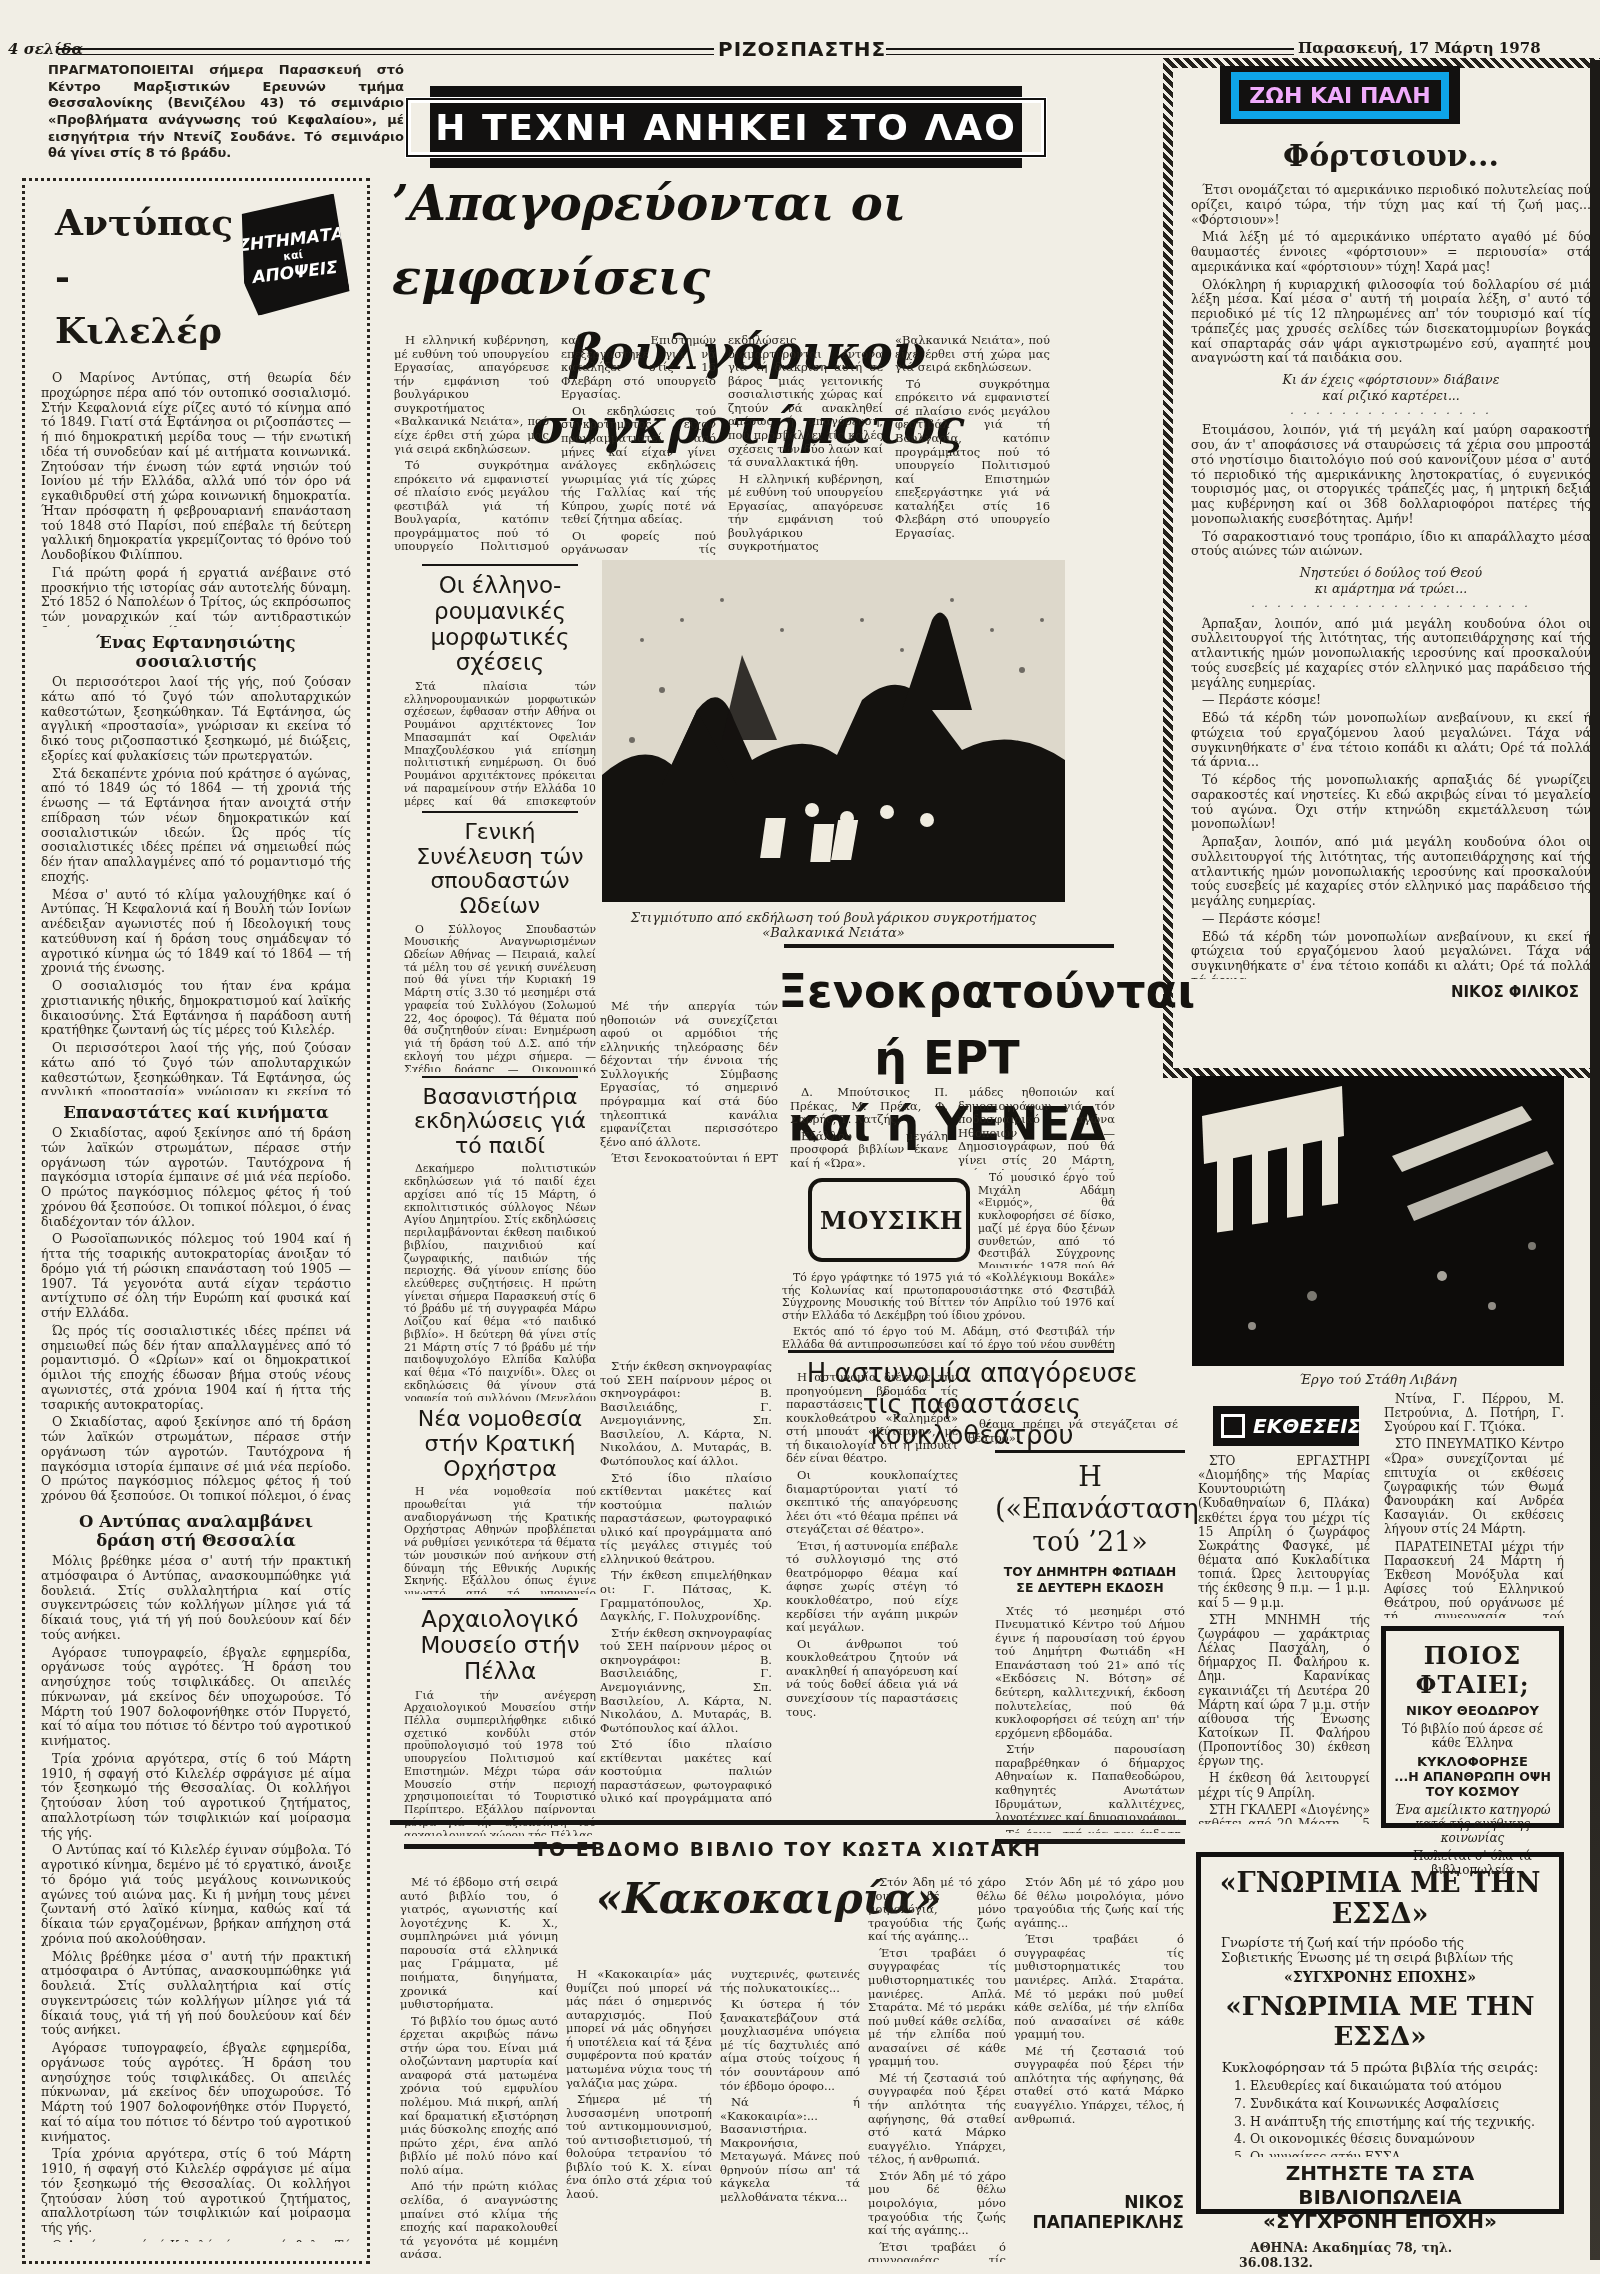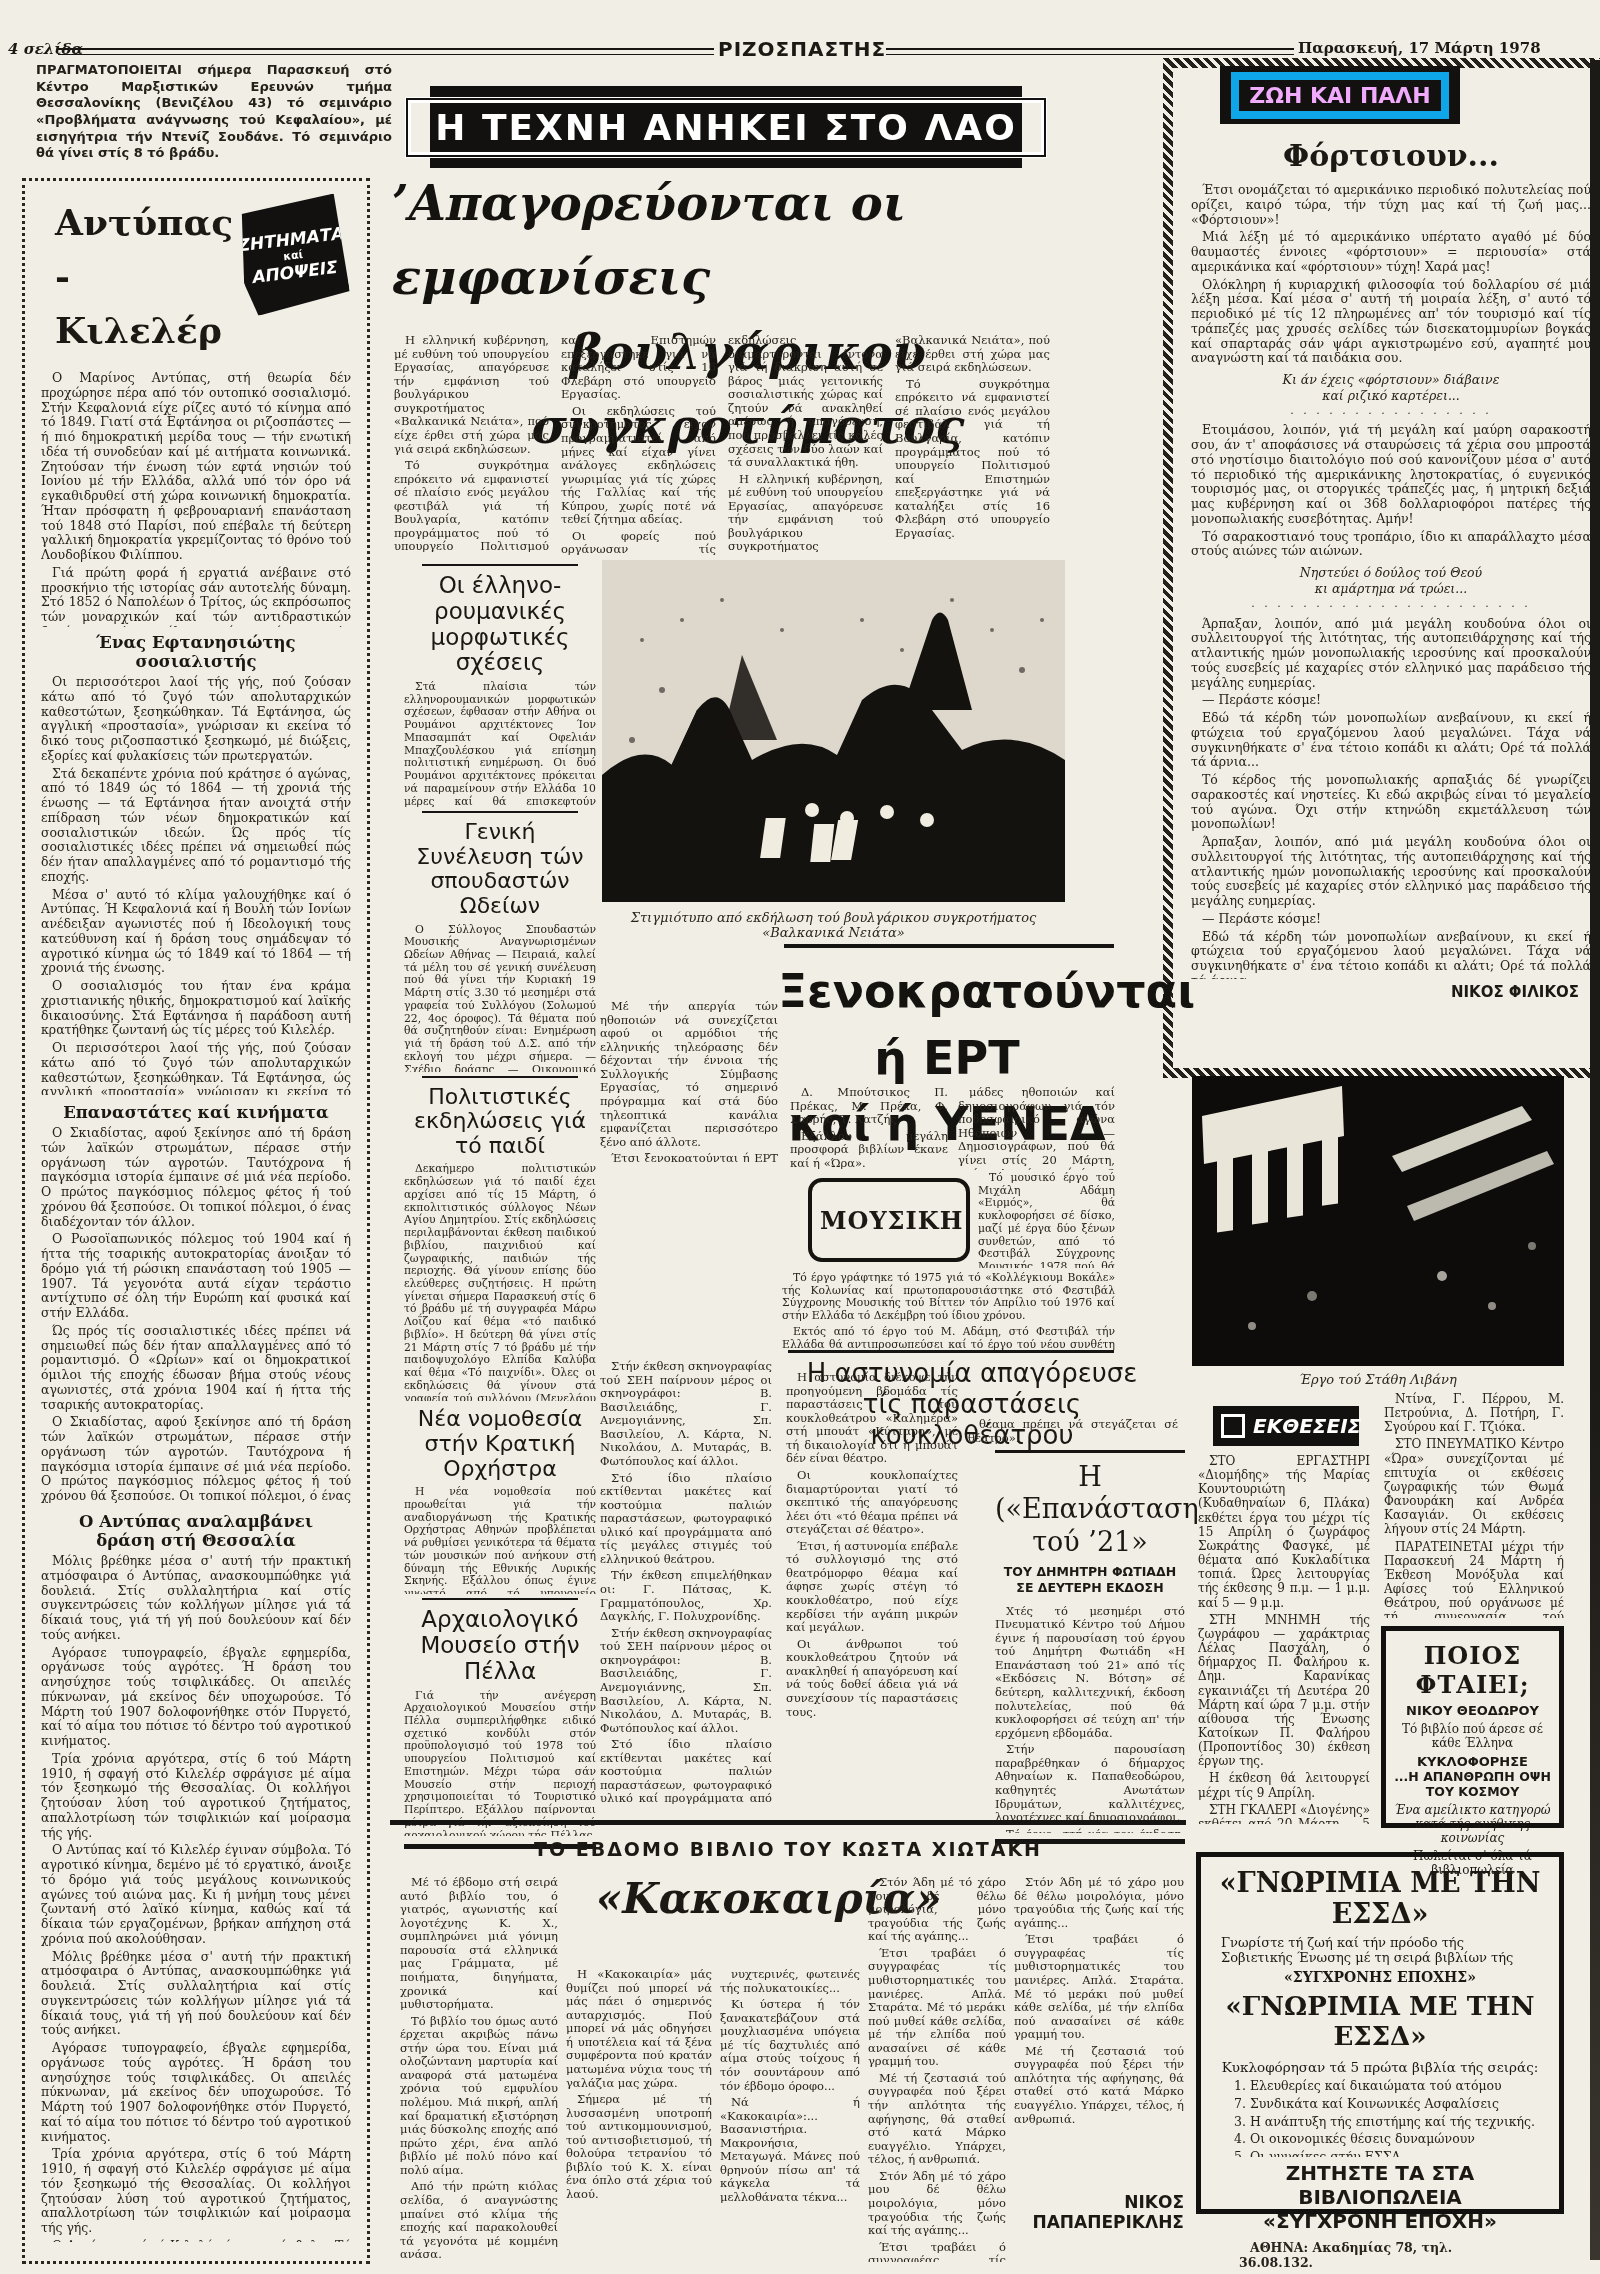--- a/index.html
+++ b/index.html
@@ -27,21 +27,21 @@
 <body>
 
 <div class="page">
 
   <div class="abs rule2" style="left:58px;top:48px;width:656px;"></div>
   <div class="abs rule2" style="left:886px;top:48px;width:408px;"></div>
   <div class="abs" style="left:8px;top:40px;font-size:15px;font-weight:bold;font-style:italic;">4 σελίδα</div>
   <div class="abs sans" style="left:718px;top:37px;width:166px;text-align:center;font-size:20px;font-weight:bold;letter-spacing:1px;">ΡΙΖΟΣΠΑΣΤΗΣ</div>
   <div class="abs" style="left:1298px;top:39px;font-size:15px;font-weight:bold;">Παρασκευή, 17 Μάρτη 1978</div>
 
-  <div class="abs sans" style="left:36px;top:62px;width:356px;font-size:13px;font-weight:bold;line-height:1.28;text-align:justify;color:#24201a;">ΠΡΑΓΜΑΤΟΠΟΙΕΙΤΑΙ σήμερα Παρασκευή στό Κέντρο Μαρξιστικών Ερευνών τμήμα Θεσσαλονίκης (Βενιζέλου 43) τό σεμινάριο «Προβλήματα ανάγνωσης τού Κεφαλαίου», μέ εισηγήτρια τήν Ντενίζ Σουδάνε. Τό σεμινάριο θά γίνει στίς 8 τό βράδυ.</div>
+  <div class="abs sans" style="left:48px;top:62px;width:356px;font-size:13px;font-weight:bold;line-height:1.28;text-align:justify;color:#24201a;">ΠΡΑΓΜΑΤΟΠΟΙΕΙΤΑΙ σήμερα Παρασκευή στό Κέντρο Μαρξιστικών Ερευνών τμήμα Θεσσαλονίκης (Βενιζέλου 43) τό σεμινάριο «Προβλήματα ανάγνωσης τού Κεφαλαίου», μέ εισηγήτρια τήν Ντενίζ Σουδάνε. Τό σεμινάριο θά γίνει στίς 8 τό βράδυ.</div>
 
   <div class="abs" style="left:430px;top:86px;width:592px;height:82px;background:#121110;display:flex;align-items:center;justify-content:center;">
     <span class="sans" style="border:3px solid #fff;box-shadow:0 0 0 2px #121110,0 0 0 3px #fff;padding:4px 24px;color:#fff;font-weight:bold;font-size:36px;letter-spacing:2px;white-space:nowrap;">Η ΤΕΧΝΗ ΑΝΗΚΕΙ ΣΤΟ ΛΑΟ</span>
   </div>
 
   <div class="abs hatch" style="left:1163px;top:58px;width:436px;height:1000px;">
     <div style="position:absolute;left:47px;top:-2px;width:240px;height:58px;background:#121110;display:flex;align-items:center;justify-content:center;">
       <span class="sans" style="border:8px solid #0ea5e9;padding:3px 10px;color:#f0abfc;font-weight:bold;font-size:22px;white-space:nowrap;">ΖΩΗ ΚΑΙ ΠΑΛΗ</span>
     </div>
     <div class="center" style="margin-top:70px;font-size:30px;font-weight:bold;">Φόρτσιουν...</div>
@@ -140,21 +140,21 @@
     <div class="sec-h" style="font-size:23px;">Οι έλληνο-ρουμανικές μορφωτικές σχέσεις</div>
     <div class="bt bt-sm" style="height:126px;margin-top:5px;">
         <p>Στά πλαίσια τών ελληνορουμανικών μορφωτικών σχέσεων, έφθασαν στήν Αθήνα οι Ρουμάνοι αρχιτέκτονες Ίον Μπασαμπάτ καί Οφελιάν Μπαχζουλέσκου γιά επίσημη πολιτιστική ενημέρωση. Οι δυό Ρουμάνοι αρχιτέκτονες πρόκειται νά παραμείνουν στήν Ελλάδα 10 μέρες καί θά επισκεφτούν ιστορικά αρχιτεκτονικά μνημεία καί αρχαιολογικούς χώρους.</p>
       </div>
     <div class="sec-rule"></div>
     <div class="sec-h" style="font-size:22px;">Γενική Συνέλευση τών σπουδαστών Ωδείων</div>
     <div class="bt bt-sm" style="height:148px;margin-top:5px;">
         <p>Ο Σύλλογος Σπουδαστών Μουσικής Αναγνωρισμένων Ωδείων Αθήνας — Πειραιά, καλεί τά μέλη του σέ γενική συνέλευση πού θά γίνει τήν Κυριακή 19 Μάρτη στίς 3.30 τό μεσημέρι στά γραφεία τού Συλλόγου (Σολωμού 22, 4ος όροφος). Τά θέματα πού θά συζητηθούν είναι: Ενημέρωση γιά τή δράση τού Δ.Σ. από τήν εκλογή του μέχρι σήμερα. — Σχέδιο δράσης — Οικονομικό πρόγραμμα.</p>
       </div>
     <div class="sec-rule"></div>
-    <div class="sec-h" style="font-size:22px;">Πολιτιστικές εκδηλώσεις γιά τό παιδί</div>
+    <div class="sec-h" style="font-size:22px;">Βασανιστήρια εκδηλώσεις γιά τό παιδί</div>
     <div class="bt bt-sm" style="height:238px;margin-top:5px;">
         <p>Δεκαήμερο πολιτιστικών εκδηλώσεων γιά τό παιδί έχει αρχίσει από τίς 15 Μάρτη, ό εκπολιτιστικός σύλλογος Νέων Αγίου Δημητρίου. Στίς εκδηλώσεις περιλαμβάνονται έκθεση παιδικού βιβλίου, παιχνιδιού καί ζωγραφικής, παιδιών τής περιοχής. Θά γίνουν επίσης δύο ελεύθερες συζητήσεις. Η πρώτη γίνεται σήμερα Παρασκευή στίς 6 τό βράδυ μέ τή συγγραφέα Μάρω Λοΐζου καί θέμα «τό παιδικό βιβλίο». Η δεύτερη θά γίνει στίς 21 Μάρτη στίς 7 τό βράδυ μέ τήν παιδοψυχολόγο Ελπίδα Καλύβα καί θέμα «Τό παιχνίδι». Όλες οι εκδηλώσεις θά γίνουν στά γραφεία τού συλλόγου (Μενελάου καί Σοφοκλέους 13, Άγιος Δημήτριος).</p>
       </div>
     <div class="sec-h" style="font-size:22px;margin-top:6px;">Νέα νομοθεσία στήν Κρατική Ορχήστρα</div>
     <div class="bt bt-sm" style="height:108px;margin-top:5px;">
         <p>Η νέα νομοθεσία πού προωθείται γιά τήν αναδιοργάνωση τής Κρατικής Ορχήστρας Αθηνών προβλέπεται νά ρυθμίσει γενικότερα τά θέματα τών μουσικών πού ανήκουν στή δύναμη τής Εθνικής Λυρικής Σκηνής. Εξάλλου όπως έγινε γνωστό από τό υπουργείο Πολιτισμού, θά ασκηθεί οικονομικός καί διαχειριστικός έλεγχος σ' όλα τά κρατικά θέατρα.</p>
       </div>
     <div class="sec-rule"></div>
     <div class="sec-h" style="font-size:23px;">Αρχαιολογικό Μουσείο στήν Πέλλα</div>
     <div class="bt bt-sm" style="height:146px;margin-top:5px;">

